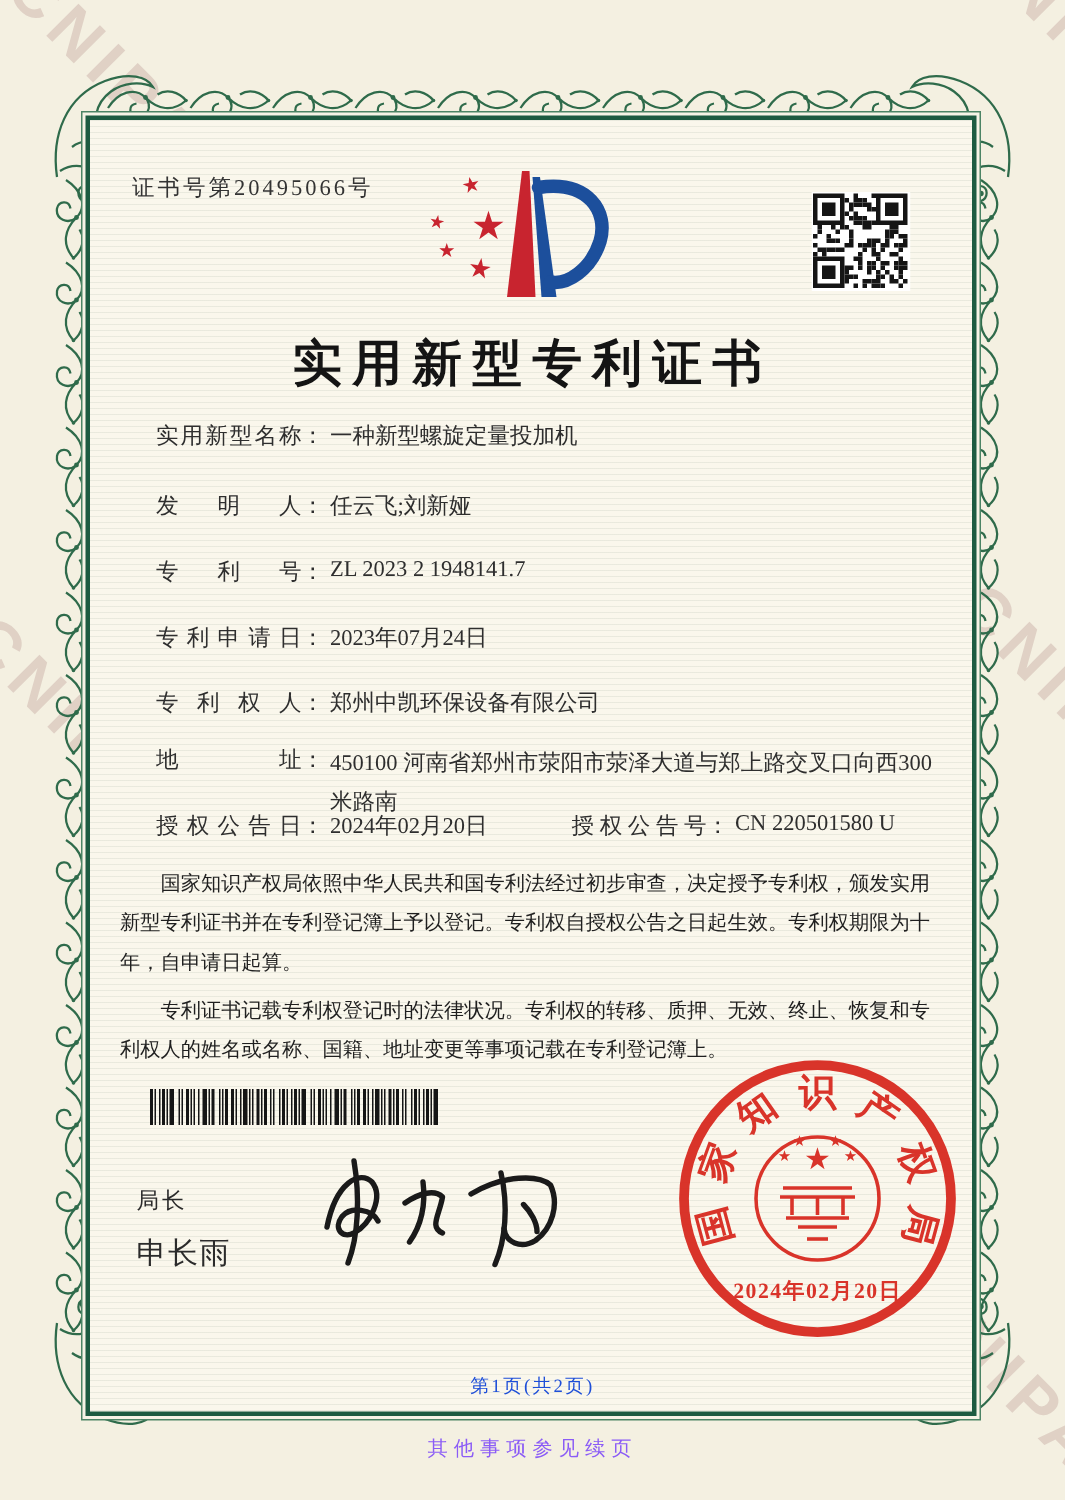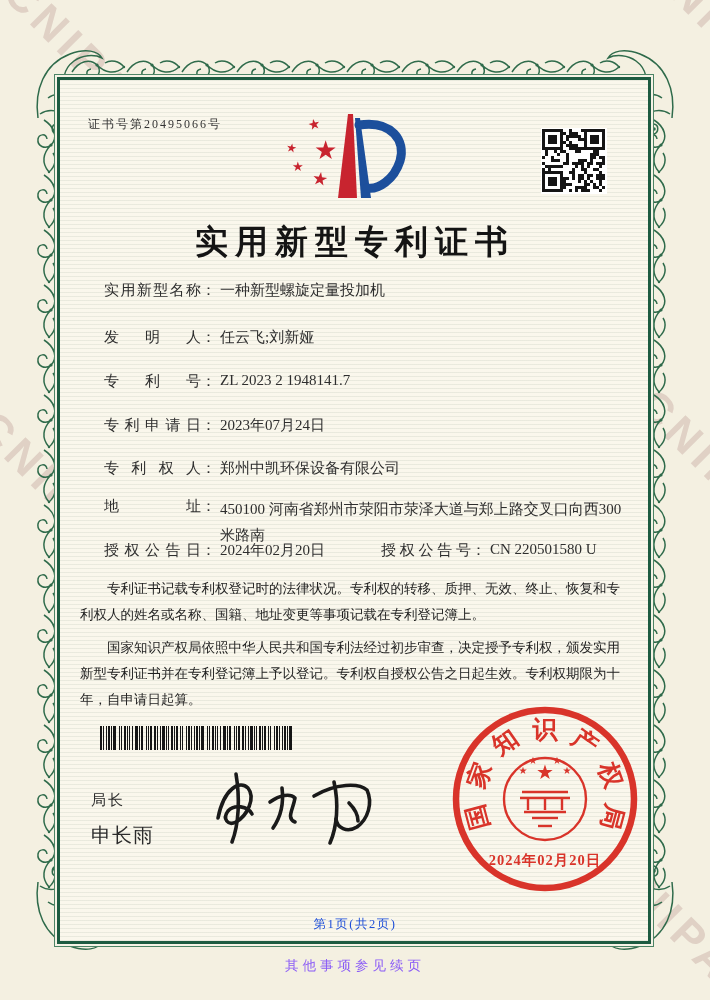--- a/index.html
+++ b/index.html
@@ -25,21 +25,21 @@
     box-shadow:0 0 0 2px #f6f3e6, 0 0 0 3px #4c8465;
     background:#faf7ec;
     z-index:3;
   }
   .frame::before{
     content:"";position:absolute;inset:0;
     background:repeating-linear-gradient(180deg, rgba(152,167,152,.17) 0 1px, rgba(0,0,0,0) 1px 4px);
   }
   
   .abs{position:absolute;z-index:5;}
-  .cert-no{left:88px;top:116px;font-size:12px;letter-spacing:2px;color:#333;text-align:center;}
+  .cert-no{left:88px;top:116px;font-size:15px;letter-spacing:2px;color:#333;text-align:center;}
   .logo{left:282px;top:108px;width:142px;height:100px;}
   .logo .star{position:absolute;color:#c8242f;line-height:1;}
   .qr{left:541px;top:128px;}
   .title{
     left:0;top:220px;width:710px;text-align:center;
     font-size:33px;font-weight:700;letter-spacing:7px;color:#141414;
   }
   .row{left:104px;font-size:15px;color:#2e2e2e;white-space:nowrap;}
   .flabel{
     display:inline-block;width:97px;text-align:justify;text-align-last:justify;
@@ -385,22 +385,22 @@
   <span class="flabel">专利权人</span><span class="colon">：</span><span class="fval">郑州中凯环保设备有限公司</span>
 </div>
 <div class="abs row" style="top:497px;">
   <span class="flabel">地址</span><span class="colon">：</span><span class="fval wrap">450100 河南省郑州市荥阳市荥泽大道与郑上路交叉口向西300米路南</span>
 </div>
 <div class="abs row" style="top:541px;">
   <span class="flabel">授权公告日</span><span class="colon">：</span><span class="fval">2024年02月20日</span><span class="pair2"><span class="flabel short">授权公告号</span><span class="colon">：</span><span class="fval">CN 220501580 U</span></span>
 </div>
 
 <div class="abs paras">
+  <p>国家知识产权局依照中华人民共和国专利法经过初步审查，决定授予专利权，颁发实用新型专利证书并在专利登记簿上予以登记。专利权自授权公告之日起生效。专利权期限为十年，自申请日起算。</p>
   <p>专利证书记载专利权登记时的法律状况。专利权的转移、质押、无效、终止、恢复和专利权人的姓名或名称、国籍、地址变更等事项记载在专利登记簿上。</p>
-  <p>国家知识产权局依照中华人民共和国专利法经过初步审查，决定授予专利权，颁发实用新型专利证书并在专利登记簿上予以登记。专利权自授权公告之日起生效。专利权期限为十年，自申请日起算。</p>
 </div>
 
 <svg class="abs barcode" width="192" height="24" viewBox="0 0 192 24">
   <g id="barcode-bars" fill="#151515">
       <rect x="0" y="0" width="2" height="24"></rect>
       <rect x="3" y="0" width="1" height="24"></rect>
       <rect x="6" y="0" width="1" height="24"></rect>
       <rect x="8" y="0" width="2" height="24"></rect>
       <rect x="11" y="0" width="1" height="24"></rect>
       <rect x="13" y="0" width="3" height="24"></rect>

